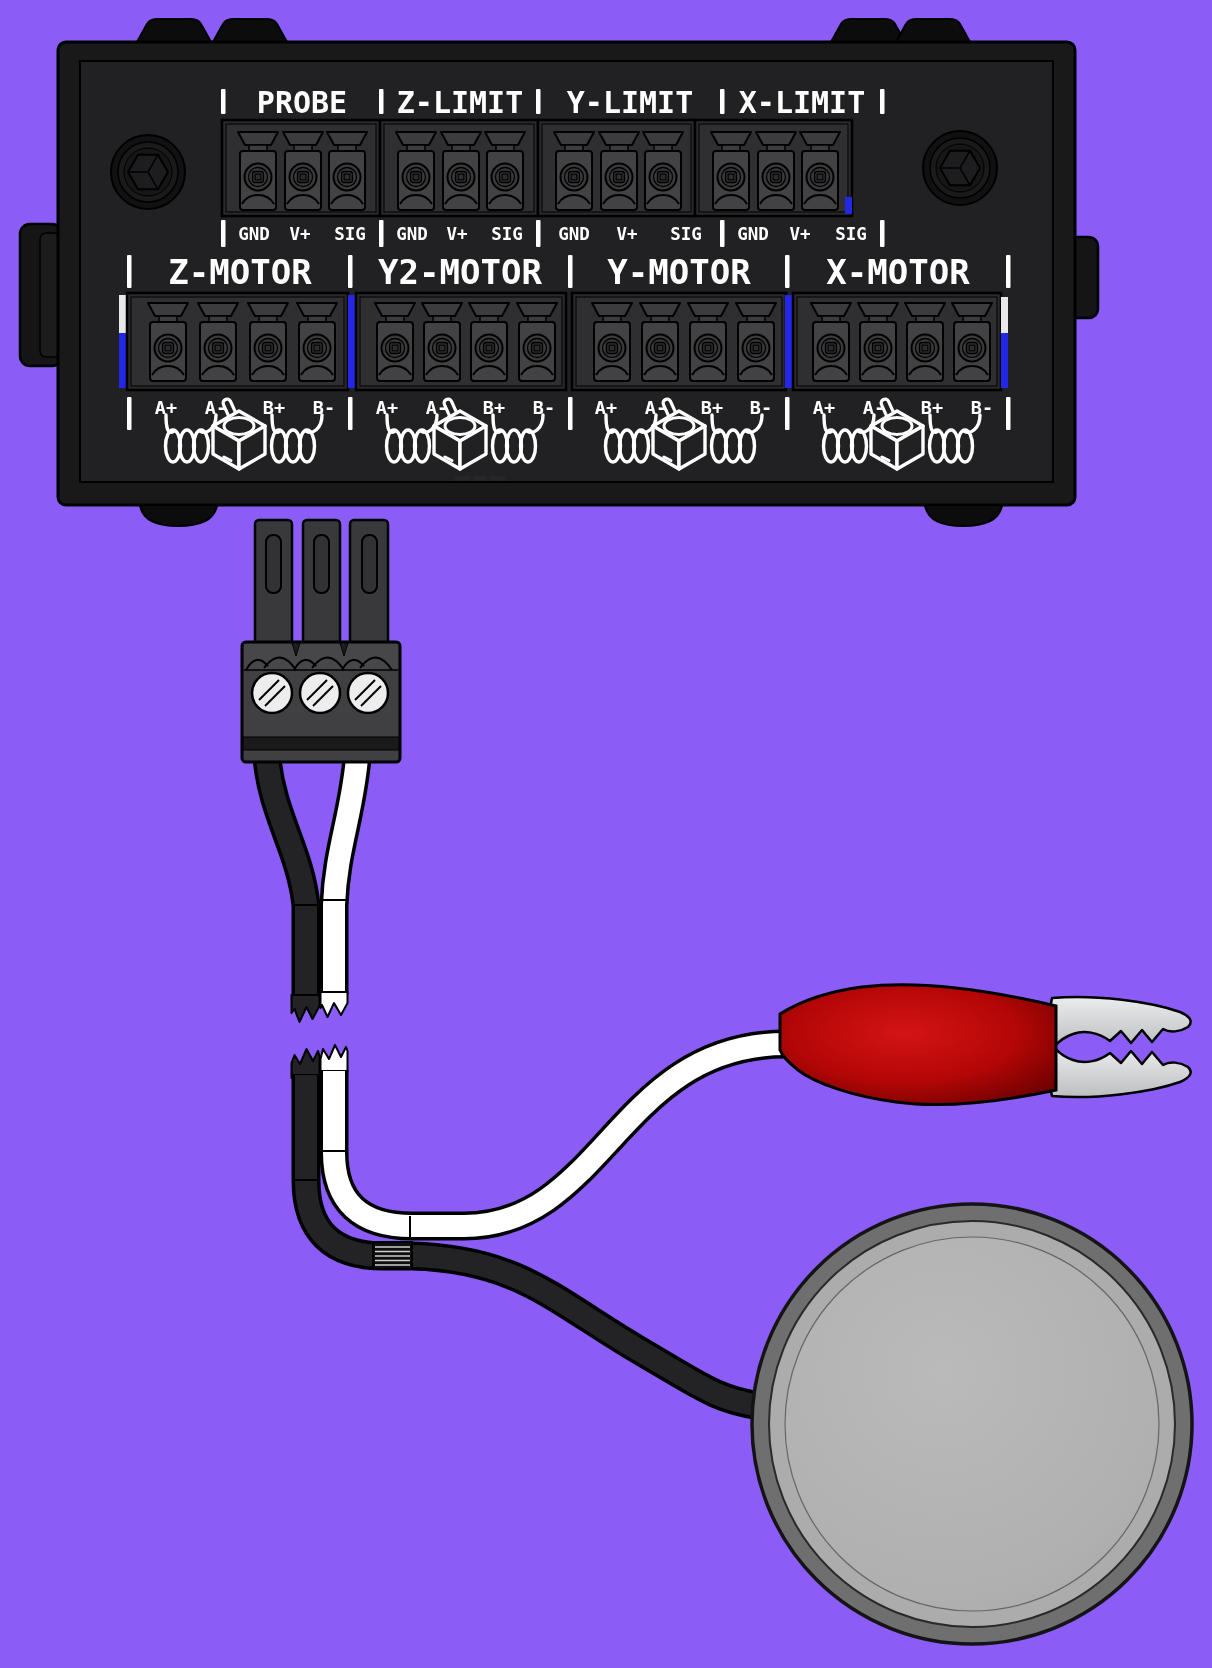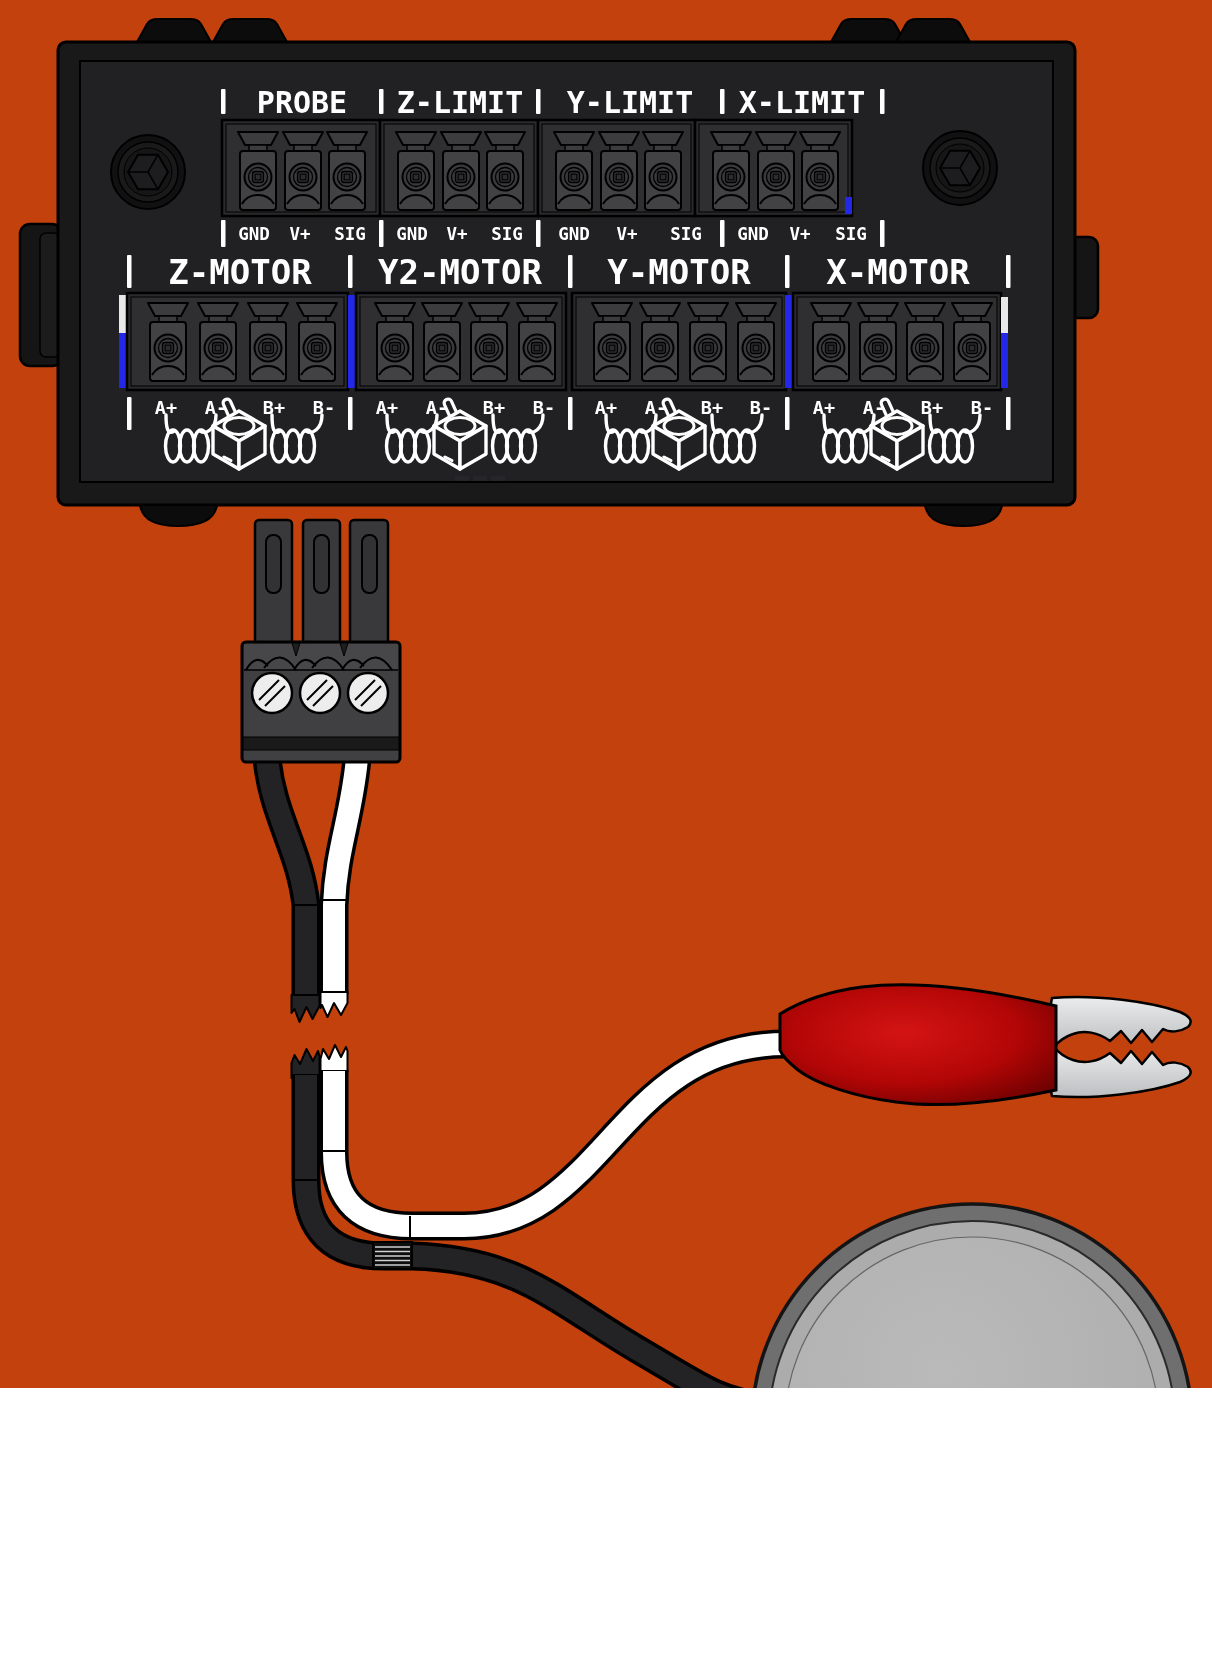--- a/index.html
+++ b/index.html
@@ -1,16 +1,16 @@
 <!DOCTYPE html>
 <html><head>
 <meta charset="utf-8">
 <style>
   html,body{margin:0;padding:0;background:#ffffff;}
-  .stage{position:relative;width:1212px;height:1388px;background:#c2410c;overflow:hidden;
+  .stage{position:relative;width:1212px;height:1668px;background:#8b5cf6;overflow:hidden;
          font-family:"DejaVu Sans Mono", monospace;}
   svg text{font-family:"DejaVu Sans Mono", monospace;font-weight:bold;fill:#ffffff;}
   text.portlbl{font-size:30px;}
   text.motorlbl{font-size:34px;}
   text.pinlbl{font-size:17.5px;}
   text.pinlbl2{font-size:18.5px;}
 </style>
 </head>
 <body>
 

